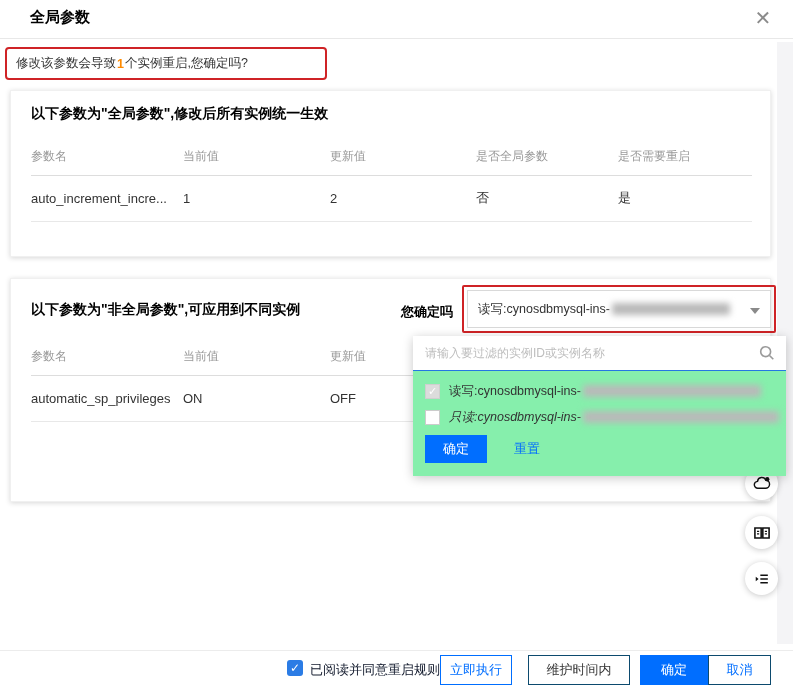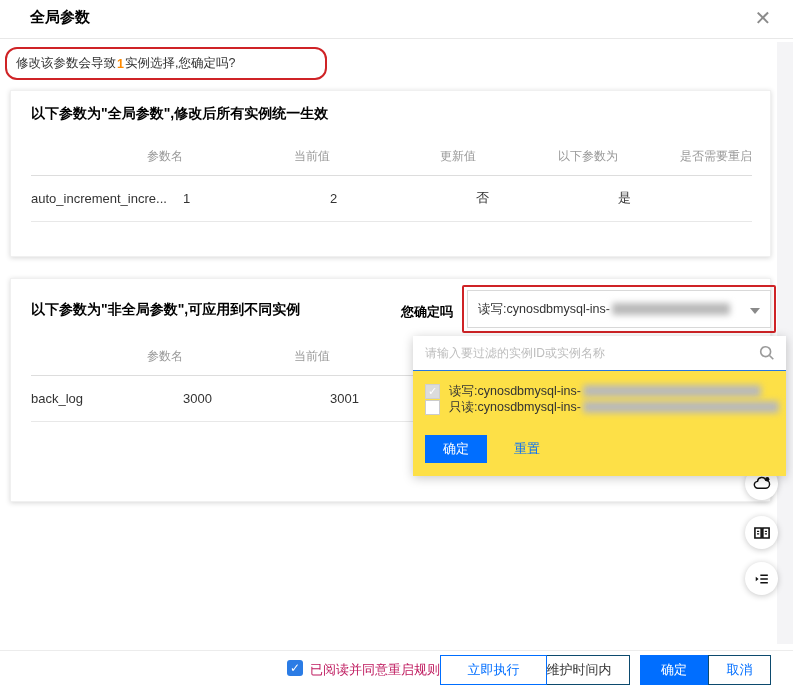--- a/index.html
+++ b/index.html
@@ -8,100 +8,100 @@
 
   .abs { position:absolute; }
 
   
   .dlg-title { left:30px; top:8px; font-size:15px; font-weight:bold; color:#000; }
   .dlg-close { left:748px; top:3px; width:30px; height:30px; font-size:20px; color:#8b8b8b; text-align:center; line-height:30px; cursor:pointer; }
   .dlg-divider { left:0; top:38px; width:793px; height:1px; background:#e8e8e8; }
 
   
   .annotation { border:2px solid #cf2326; border-radius:2px; background:transparent; pointer-events:none; }
-  .warn-box { left:5px; top:47px; width:322px; height:33px; border:2px solid #cf2326; border-radius:12px; display:flex; align-items:center; padding-left:9px; font-size:12.5px; }
+  .warn-box { left:5px; top:47px; width:322px; height:33px; border:2px solid #cf2326; border-radius:4px; display:flex; align-items:center; padding-left:9px; font-size:12.5px; }
   .warn-count { color:#ff8a00; font-weight:bold; padding:0 1px; }
 
   
   .card { background:#fff; border:1px solid #f0f0f0; box-shadow:0 1px 5px rgba(0,0,0,0.16); }
   .card1 { left:10px; top:90px; width:761px; height:167px; }
   .card2 { left:10px; top:278px; width:761px; height:224px; }
   .card-title { position:absolute; left:20px; font-size:14px; font-weight:bold; color:#000; }
 
   table.ptable { position:absolute; left:20px; right:20px; border-collapse:collapse; width:721px; table-layout:fixed; }
-  .ptable th { font-size:12px; font-weight:normal; color:#999; text-align:right; height:36px; border-bottom:1px solid #ddd; }
+  .ptable th { font-size:12px; font-weight:normal; color:#999; text-align:left; height:36px; border-bottom:1px solid #ddd; }
   .ptable td { font-size:13px; color:#333; height:46px; border-bottom:1px solid #e8e8e8;margin-left:28px; }
 
   
   .inst-label { left:390px; top:24px; font-size:13px; font-weight:600; color:#000; position:absolute; }
   .select-box { position:absolute; left:456px; top:11px; width:304px; height:38px; border:1px solid #d9d9d9; background:#fff; display:flex; align-items:center; padding:0 26px 0 10px; cursor:pointer; }
   .select-box .val { font-size:12.5px; color:#333; white-space:nowrap; }
   .caret { position:absolute; right:10px; top:17px; width:0; height:0; border-left:5px solid transparent; border-right:5px solid transparent; border-top:6px solid #8a8a8a; }
   .select-annot { position:absolute; left:451px; top:6px; width:314px; height:48px; }
 
   .blur-blob { background:#b9b9b9; height:12px; border-radius:2px; filter:blur(3px); display:inline-block; }
 
   
-  .dd-panel { left:413px; top:336px; width:373px; height:140px; background:#fde047; box-shadow:0 2px 10px rgba(0,0,0,0.22); z-index:30; }
+  .dd-panel { left:413px; top:336px; width:373px; height:140px; background:#86efac; box-shadow:0 2px 10px rgba(0,0,0,0.22); z-index:30; }
   .dd-search { position:absolute; left:0; top:0; width:373px; height:35px; border:none; border-bottom:1px solid #2577e3; outline:none; padding:0 34px 0 12px; font-size:12px; color:#333; font-family:"Liberation Sans","DejaVu Sans",sans-serif; }
   .dd-search::placeholder { color:#bdbdbd; }
   .dd-search-icon { position:absolute; right:10px; top:8px; width:18px; height:18px; }
   .dd-opt { position:absolute; left:12px; height:22px; display:flex; align-items:center; cursor:pointer; }
   .dd-opt .cb { width:15px; height:15px; border:1px solid #ccc; background:#fff; margin-right:9px; display:flex; align-items:center; justify-content:center; font-size:11px; color:#fff; }
   .dd-opt .cb.checked-disabled { background:#dcdcdc; border-color:#cfcfcf; }
   .dd-opt .lbl { font-size:12.5px; color:#333; white-space:nowrap; }
   .dd-confirm { position:absolute; left:12px; top:99px; width:62px; height:28px; background:#006eff; color:#fff; border:none; font-size:13px; cursor:pointer; font-family:inherit; }
   .dd-reset { position:absolute; left:101px; top:104px; font-size:13px; color:#006eff; cursor:pointer;text-align:right; }
 
   
   .side-strip { left:777px; top:42px; width:16px; height:602px; background:#f4f4f6; }
   .float-btn { width:33px; height:33px; border-radius:50%; background:#fff; box-shadow:0 1px 6px rgba(0,0,0,0.22); display:flex; align-items:center; justify-content:center; cursor:pointer; z-index:20; }
   .fb1 { left:745px; top:467px; } .fb2 { left:745px; top:516px; } .fb3 { left:745px; top:562px; }
 
   
   .footer-divider { left:0; top:650px; width:793px; height:1px; background:#ececec; }
   .agree-cb { left:287px; top:660px; width:16px; height:16px; background:#2b7ce5; border-radius:3px; color:#fff; font-size:12px; line-height:16px; text-align:center; cursor:pointer; }
-  .agree-text { left:310px; top:661px; font-size:13px; color:#be185d; }
+  .agree-text { left:310px; top:661px; font-size:13px; color:#0f172a; }
   .btn { position:absolute; top:655px; height:30px; font-size:13px; text-align:center; line-height:28px; cursor:pointer; background:#fff; border:1px solid #0c4a6e; font-family:inherit; }
-  .btn-exec { left:440px; width:107px; color:#006eff; border:1px solid #006eff; z-index:2; }
+  .btn-exec { left:440px; width:72px; color:#006eff; border:1px solid #006eff; z-index:2; }
   .btn-maint { left:528px; width:102px; color:#333; }
   .btn-ok { left:640px; width:68px; background:#006eff; border:1px solid #006eff; color:#fff; }
   .btn-cancel { left:708px; width:63px; color:#006eff; }
 </style>
 </head>
 <body>
 
 <div class="abs dlg-title">全局参数</div>
 <div class="abs dlg-close">✕</div>
 <div class="abs dlg-divider"></div>
 
 <div class="abs warn-box">
   <span>修改该参数会导致</span>
     <span class="warn-count">1</span>
-    <span>实例选择,您确定吗?</span>
+    <span>个实例重启,您确定吗?</span>
 </div>
 
 <div class="abs side-strip"></div>
 
 <div class="abs card card1">
   <div class="card-title" style="top:14px;">以下参数为"全局参数",修改后所有实例统一生效</div>
   <table class="ptable" style="top:48px;">
     <colgroup>
         <col style="width:152px">
         <col style="width:147px">
         <col style="width:146px">
         <col style="width:142px">
         <col style="width:134px">
       </colgroup>
     <thead>
       <tr>
         <th>参数名</th>
         <th>当前值</th>
         <th>更新值</th>
-        <th>以下参数为</th>
+        <th>是否全局参数</th>
         <th>是否需要重启</th>
       </tr>
     </thead>
     <tbody>
       <tr>
         <td>auto_increment_incre...</td>
         <td>1</td>
         <td>2</td>
         <td>否</td>
         <td>是</td>
@@ -131,41 +131,41 @@
     <thead>
       <tr>
         <th>参数名</th>
         <th>当前值</th>
         <th>更新值</th>
         <th></th>
       </tr>
     </thead>
     <tbody>
       <tr>
-        <td>back_log</td>
-        <td>3000</td>
-        <td>3001</td>
+        <td>automatic_sp_privileges</td>
+        <td>ON</td>
+        <td>OFF</td>
         <td></td>
       </tr>
     </tbody>
   </table>
 </div>
 
 <div class="abs dd-panel">
   <input class="dd-search" placeholder="请输入要过滤的实例ID或实例名称" style="">
   <svg class="dd-search-icon" viewBox="0 0 20 20">
     <circle cx="8.5" cy="8.5" r="5.5" fill="none" stroke="#9a9a9a" stroke-width="1.8"></circle>
     <line x1="12.8" y1="12.8" x2="17" y2="17" stroke="#9a9a9a" stroke-width="1.8"></line>
   </svg>
   <div class="dd-opt" style="top:44px;">
     <span class="cb checked-disabled">✓</span>
     <span class="lbl">读写:cynosdbmysql-ins-</span>
     <span class="blur-blob" style="width:178px; margin-left:2px;"></span>
   </div>
-  <div class="dd-opt" style="top:60px;">
+  <div class="dd-opt" style="top:70px;font-style:italic;">
     <span class="cb"></span>
     <span class="lbl">只读:cynosdbmysql-ins-</span>
     <span class="blur-blob" style="width:196px; margin-left:2px;"></span>
   </div>
   <button class="dd-confirm">确定</button>
   <span class="dd-reset">重置</span>
 </div>
 
 <div class="abs float-btn fb1">
   <svg width="20" height="20" viewBox="0 0 24 24">

